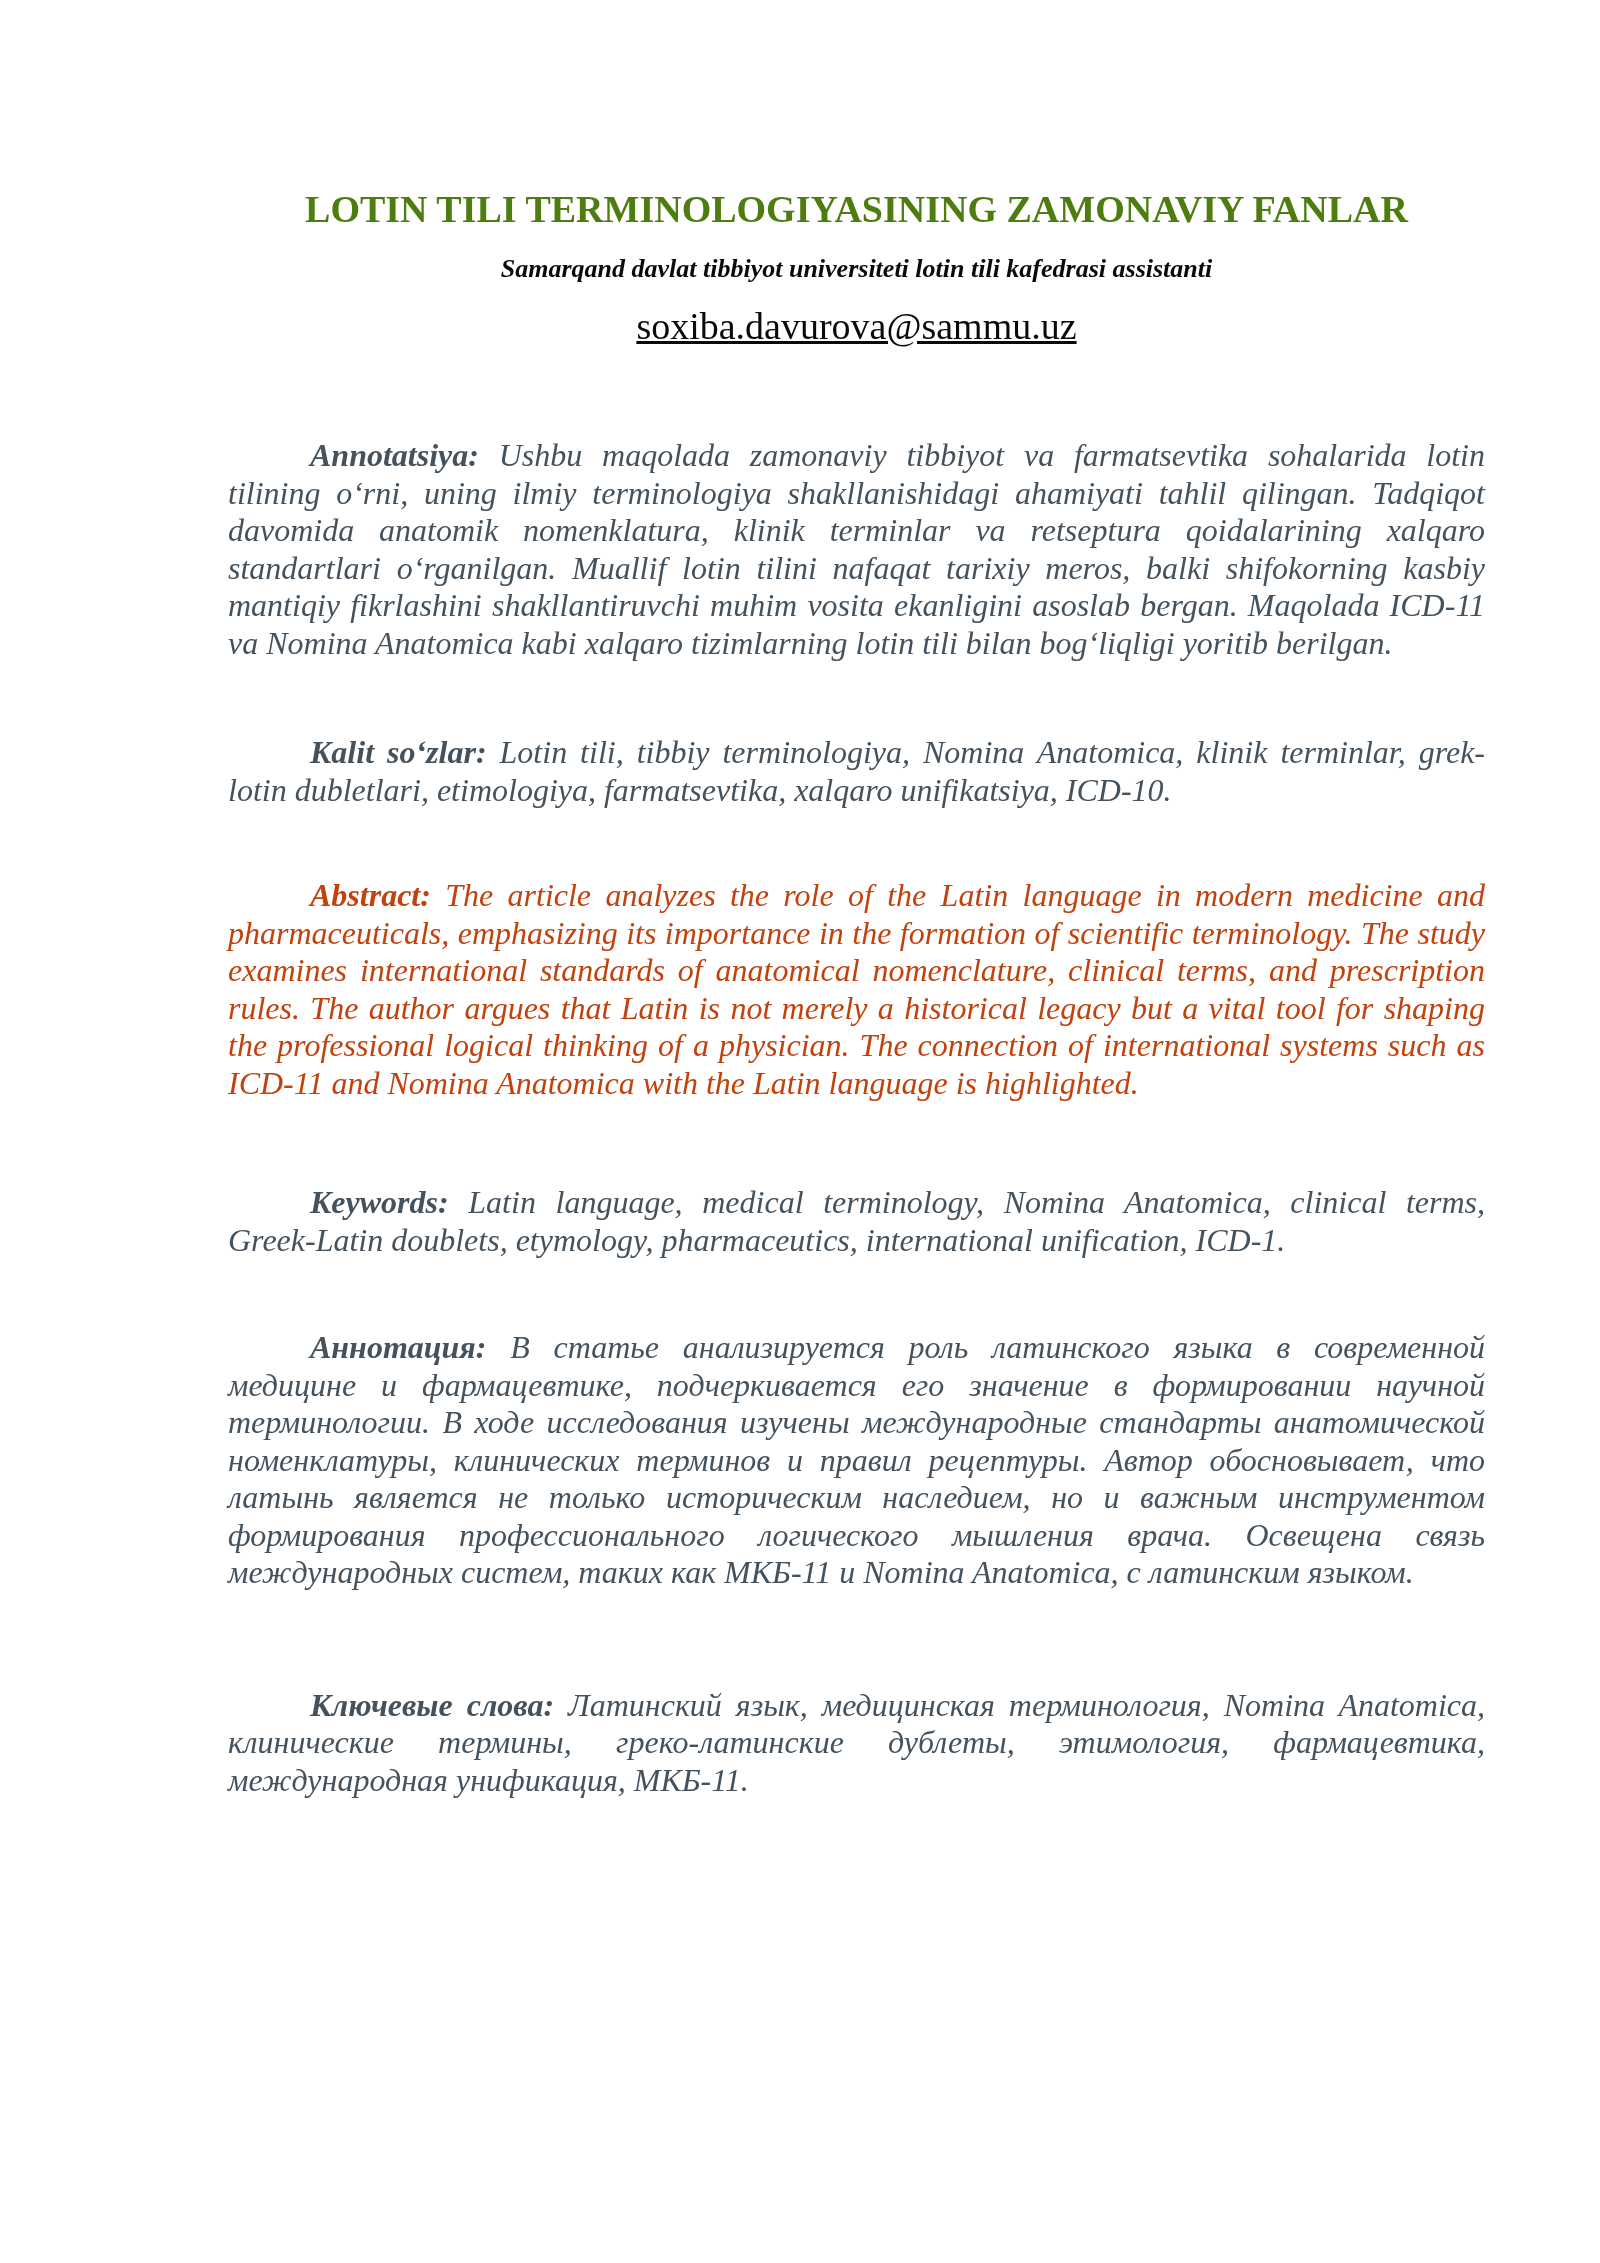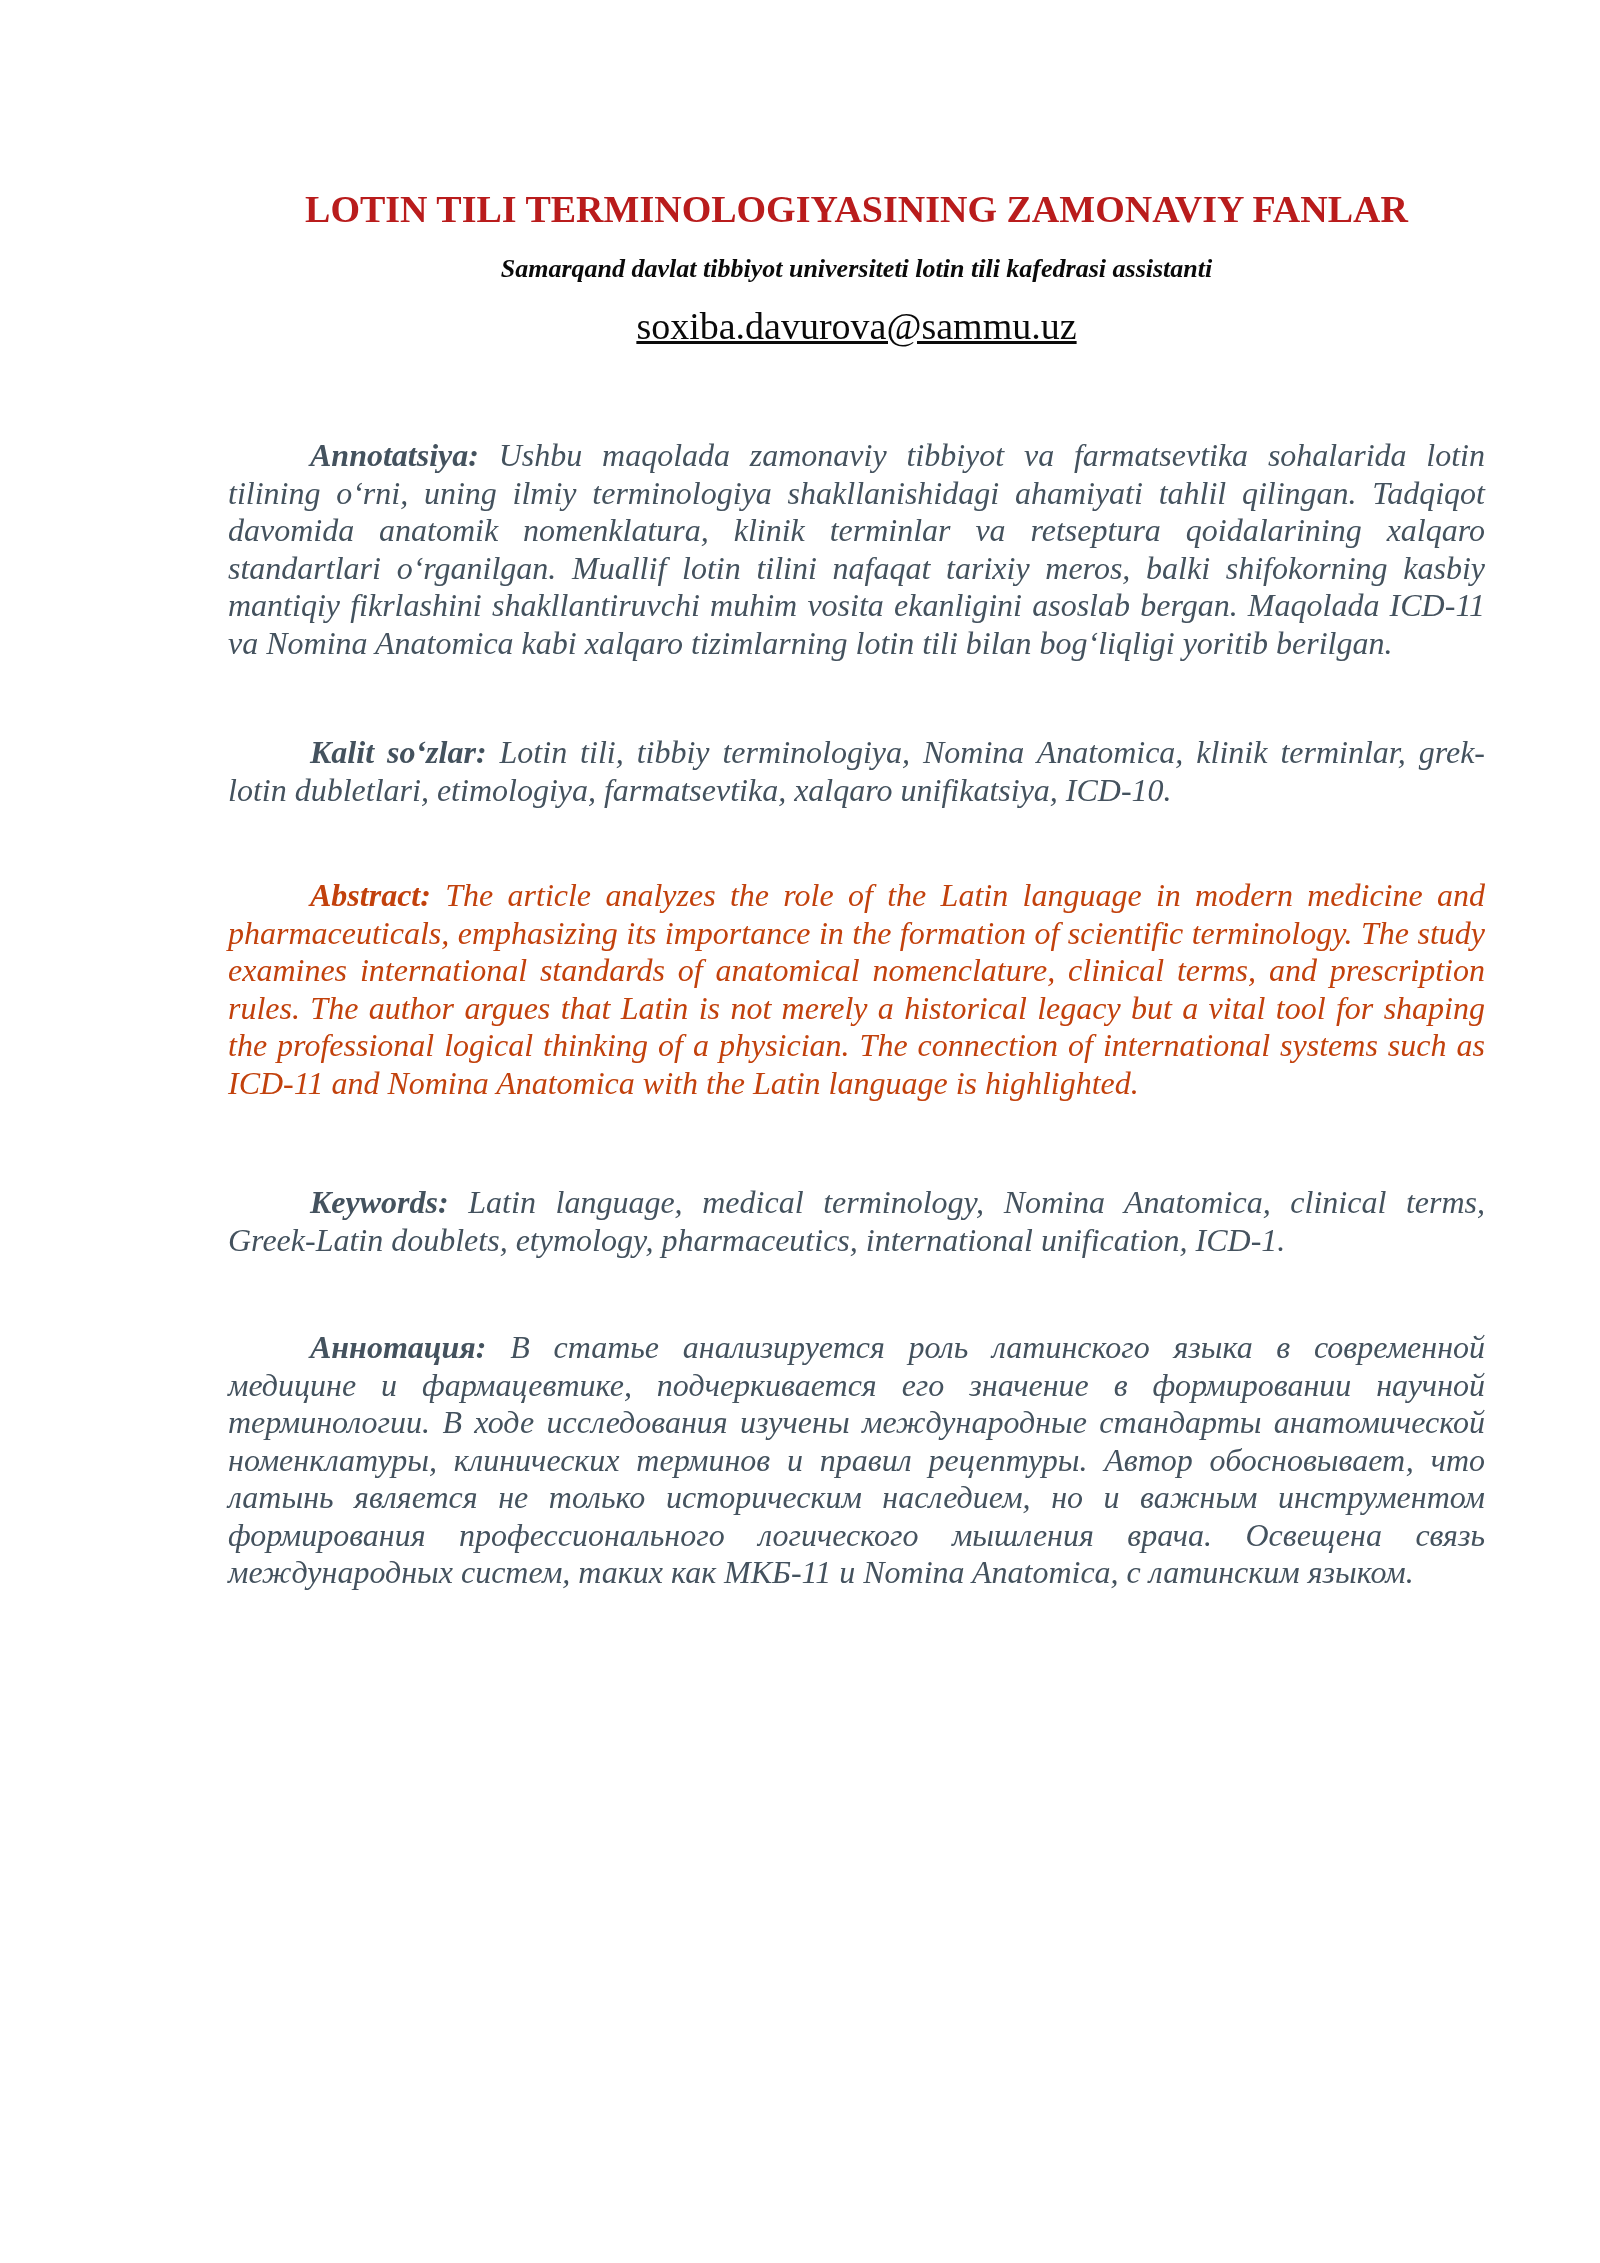--- a/index.html
+++ b/index.html
@@ -72,21 +72,21 @@
   .mt-abstract { margin-top: 68px; }
   .mt-keywords { margin-top: 82px; }
   .mt-annot-ru { margin-top: 70px; }
   .mt-kluch    { margin-top: 95px; }
 </style>
 </head>
 <body>
 
 <div class="page" style="background: rgb(255, 255, 255);">
 
-  <h1 class="title" style="color: #b91c1c;"><span>LOTIN TILI TERMINOLOGIYASINING ZAMONAVIY FANLAR</span><br></h1>
+  <h1 class="title" style="color: #4d7c0f;"><span>LOTIN TILI TERMINOLOGIYASINING ZAMONAVIY FANLAR</span><br></h1>
 
 
   <p class="affiliation" style="color: rgb(10, 10, 10);">Samarqand davlat tibbiyot universiteti lotin tili kafedrasi assistanti</p>
 
   <p class="email-line"><a style="color: rgb(10, 10, 10); text-align: center;">soxiba.davurova@sammu.uz</a></p>
 
   <p class="body-para mt-annot-uz" style="color: rgb(68, 82, 94);"><span class="lead">Annotatsiya:</span>
     <span>Ushbu maqolada zamonaviy tibbiyot va farmatsevtika sohalarida lotin tilining oʻrni, uning ilmiy terminologiya shakllanishidagi ahamiyati tahlil qilingan. Tadqiqot davomida anatomik nomenklatura, klinik terminlar va retseptura qoidalarining xalqaro standartlari oʻrganilgan. Muallif lotin tilini nafaqat tarixiy meros, balki shifokorning kasbiy mantiqiy fikrlashini shakllantiruvchi muhim vosita ekanligini asoslab bergan. Maqolada ICD-11 va Nomina Anatomica kabi xalqaro tizimlarning lotin tili bilan bogʻliqligi yoritib berilgan.</span></p>
 
   <p class="body-para mt-kalit" style="color: rgb(68, 82, 94);"><span class="lead">Kalit soʻzlar:</span>
@@ -94,14 +94,16 @@
 
   <p class="body-para mt-abstract" style="color: #c2410c;"><span class="lead">Abstract:</span>
     <span>The article analyzes the role of the Latin language in modern medicine and pharmaceuticals, emphasizing its importance in the formation of scientific terminology. The study examines international standards of anatomical nomenclature, clinical terms, and prescription rules. The author argues that Latin is not merely a historical legacy but a vital tool for shaping the professional logical thinking of a physician. The connection of international systems such as ICD-11 and Nomina Anatomica with the Latin language is highlighted.</span></p>
 
   <p class="body-para mt-keywords" style="color: rgb(68, 82, 94);"><span class="lead">Keywords:</span>
     <span>Latin language, medical terminology, Nomina Anatomica, clinical terms, Greek-Latin doublets, etymology, pharmaceutics, international unification, ICD-1.</span></p>
 
   <p class="body-para mt-annot-ru" style="color: rgb(68, 82, 94);"><span class="lead">Аннотация:</span>
     <span>В статье анализируется роль латинского языка в современной медицине и фармацевтике, подчеркивается его значение в формировании научной терминологии. В ходе исследования изучены международные стандарты анатомической номенклатуры, клинических терминов и правил рецептуры. Автор обосновывает, что латынь является не только историческим наследием, но и важным инструментом формирования профессионального логического мышления врача. Освещена связь международных систем, таких как МКБ-11 и Nomina Anatomica, с латинским языком.</span></p>
 
+  <p class="body-para mt-kluch" style="color: rgb(68, 82, 94);"><span class="lead">Ключевые слова:</span>
+    <span>Латинский язык, медицинская терминология, Nomina Anatomica, клинические термины, греко-латинские дублеты, этимология, фармацевтика, международная унификация, МКБ-11.</span></p>
 
 </div>
 
 </body></html>

